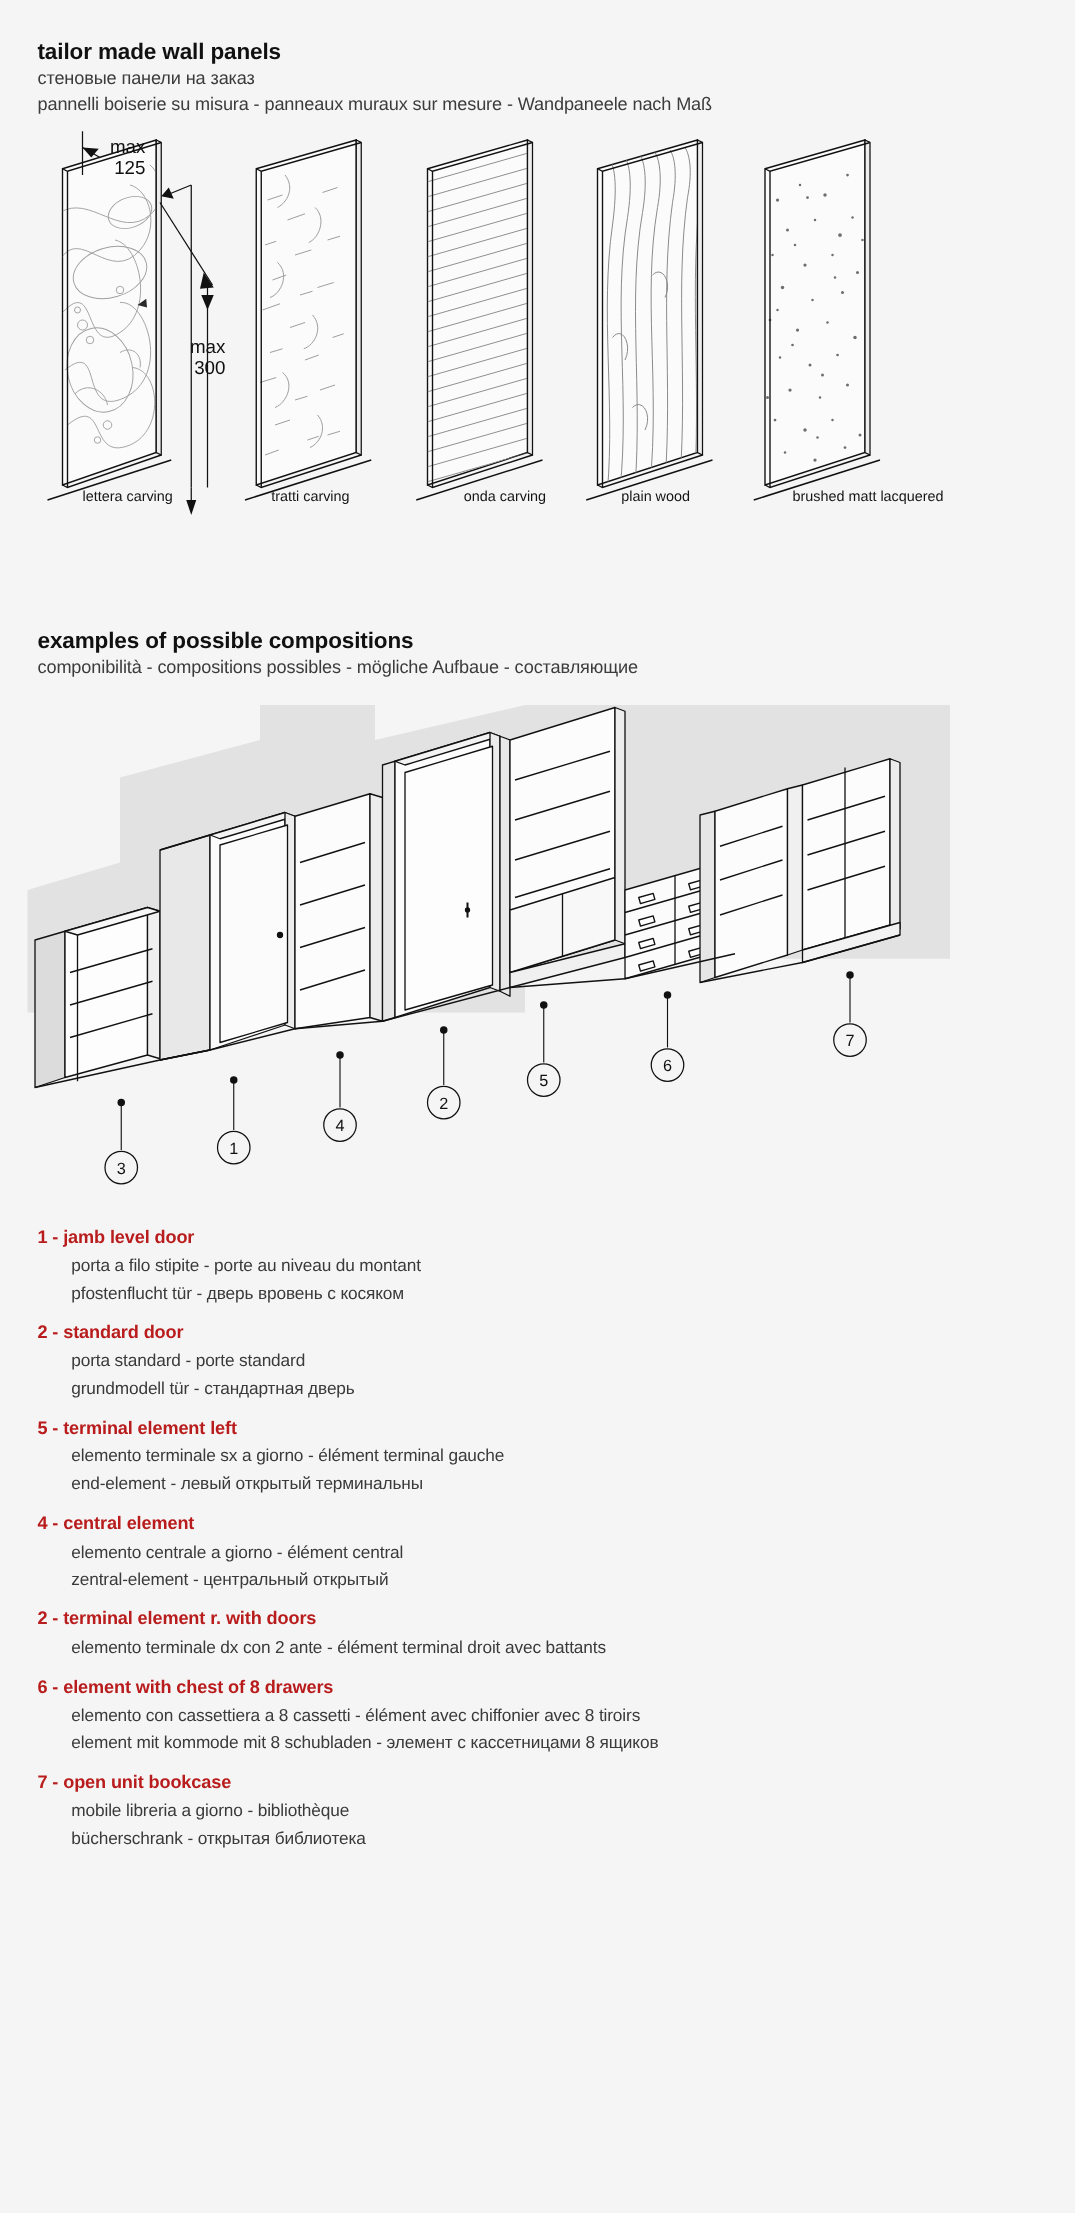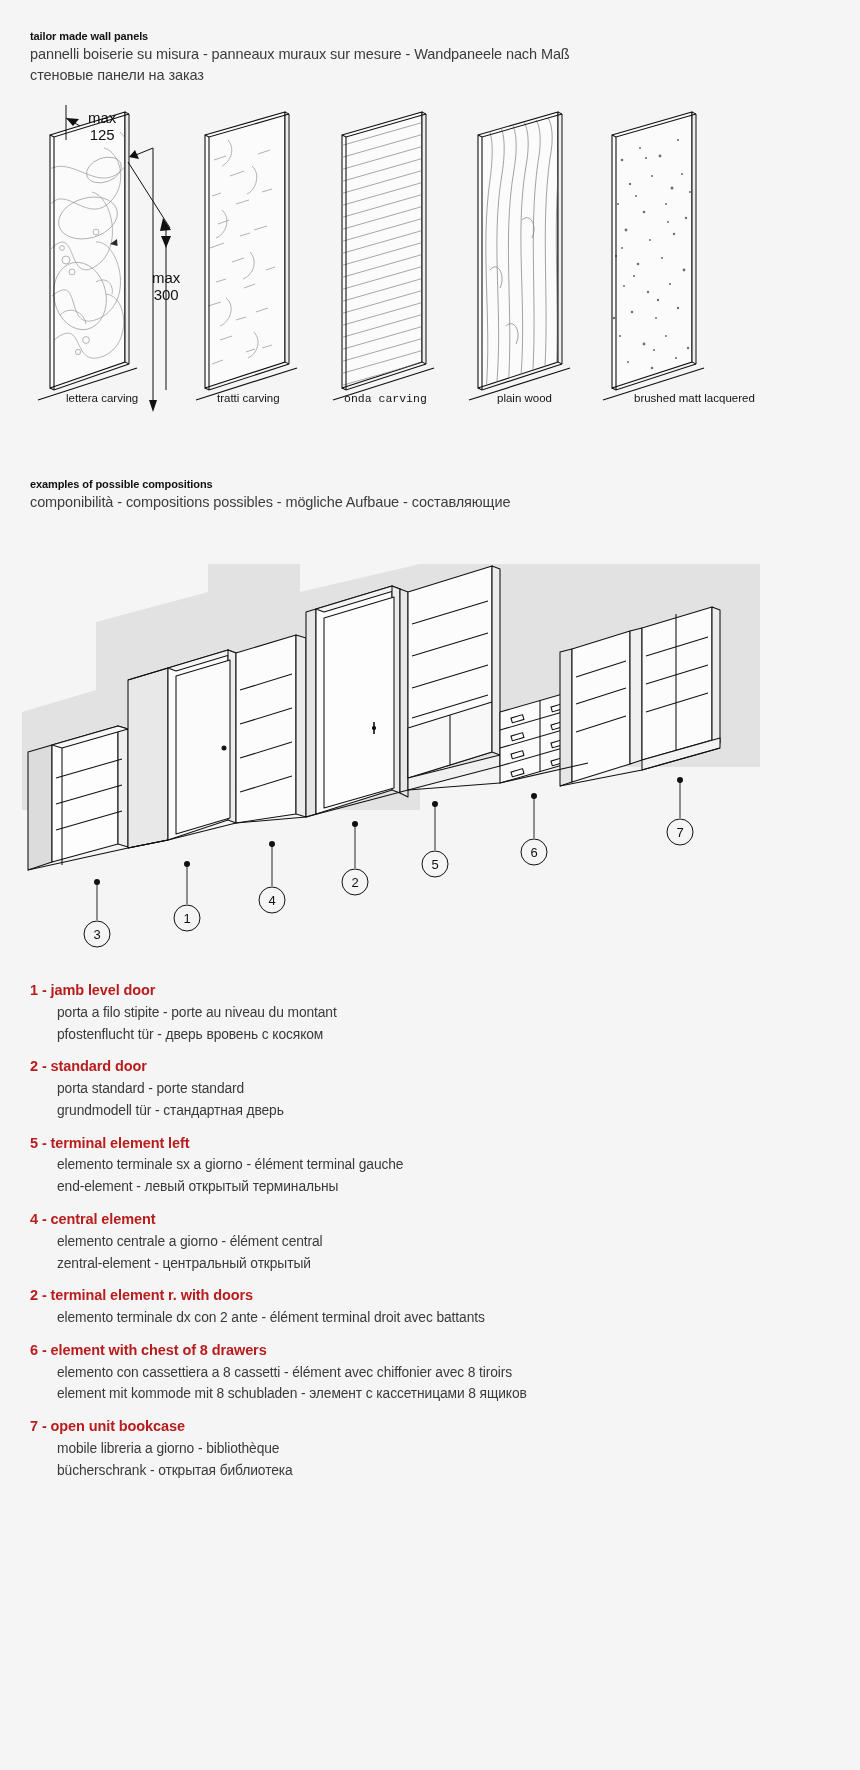--- a/index.html
+++ b/index.html
@@ -9,40 +9,40 @@
     font-family:"Liberation Sans","DejaVu Sans",sans-serif;
     color:#1a1a1a;
     overflow:hidden;
     position:relative;
   }
   .page{position:relative;width:860px;height:1770px;}
 
   
   .sec-head{position:absolute;left:30px;}
   .sec-title{
-    font-size:11px;font-weight:bold;color:#111;
+    font-size:18px;font-weight:bold;color:#111;
     letter-spacing:-0.1px;line-height:1.25;margin:0;
   }
   .sec-sub{
     font-size:14.5px;font-weight:normal;color:#3c3c3c;
     line-height:1.45;margin:0;letter-spacing:-0.1px;
   }
 
   
   #panels-figure{position:absolute;left:0;top:100px;width:860px;height:320px;}
   #panels-figure svg{display:block;}
 
   .panel-captions{position:absolute;left:0;top:392px;width:860px;height:20px;}
   .panel-caption{
     position:absolute;font-size:11.5px;color:#141414;white-space:nowrap;padding-left:40px;
   }
 
   .dim-label{
     position:absolute;font-size:15px;color:#111;line-height:1.12;
-    text-align:center;white-space:pre-line;
+    text-align:right;white-space:pre-line;
   }
 
   
   #composition-figure{position:absolute;left:0;top:552px;width:860px;height:400px;}
 
   
   .legend{position:absolute;left:30px;top:980px;width:800px;}
   .legend-item{margin-bottom:11px;}
   .legend-title{
     font-size:14.5px;font-weight:bold;color:#b91c1c;line-height:1.5;
@@ -53,22 +53,22 @@
     margin-left:27px;letter-spacing:-0.1px;
   }
 </style>
 </head>
 <body>
 
 <div class="page">
 
   <div class="sec-head" style="top:30px;">
     <div class="sec-title">tailor made wall panels</div>
+    <div class="sec-sub">стеновые панели на заказ</div>
     <div class="sec-sub">pannelli boiserie su misura - panneaux muraux sur mesure - Wandpaneele nach Maß</div>
-    <div class="sec-sub">стеновые панели на заказ</div>
   </div>
 
   <div id="panels-figure">
     <svg width="860" height="320" viewBox="0 0 860 320" xmlns="http://www.w3.org/2000/svg">
       <defs>
 
         <clipPath id="clipA">
             <polygon points="50,35 125,12 125,262 50,288"></polygon>
           </clipPath>
         <clipPath id="clipB">
@@ -272,26 +272,26 @@
 
   <div class="dim-label" style="left:88px;top:110px;">max
 125</div>
 
   <div class="dim-label" style="left:152px;top:270px;">max
 300</div>
 
   <div class="panel-captions">
     <div class="panel-caption" style="left:26px;">lettera carving</div>
     <div class="panel-caption" style="left:177px;">tratti carving</div>
-    <div class="panel-caption" style="left:304px;font-family:Liberation Mono, monospace;">onda carving</div>
+    <div class="panel-caption" style="left:331px;">onda carving</div>
     <div class="panel-caption" style="left:457px;">plain wood</div>
     <div class="panel-caption" style="left:594px;">brushed matt lacquered</div>
   </div>
 
-  <div class="sec-head" style="top:478px;">
+  <div class="sec-head" style="top:501px;">
     <div class="sec-title">examples of possible compositions</div>
     <div class="sec-sub">componibilità - compositions possibles - mögliche Aufbaue - составляющие</div>
   </div>
 
   <div id="composition-figure">
     <svg width="860" height="400" viewBox="0 0 860 400" xmlns="http://www.w3.org/2000/svg">
 
       <g>
         <polygon points="22,160 96,138 96,70 208,40 208,12 300,12 300,40 420,12 420,258 22,258" fill="#e2e2e2" stroke="none"></polygon>
         <polygon points="420,12 760,12 760,215 420,215" fill="#e2e2e2" stroke="none"></polygon>

